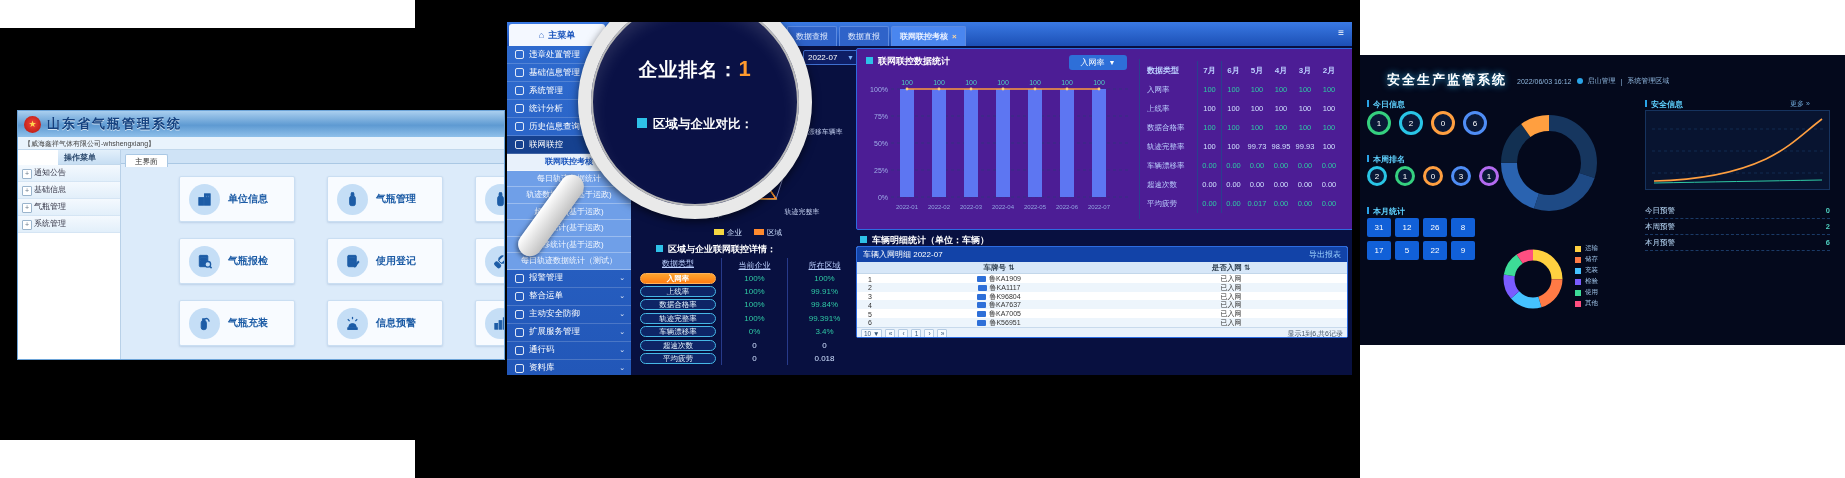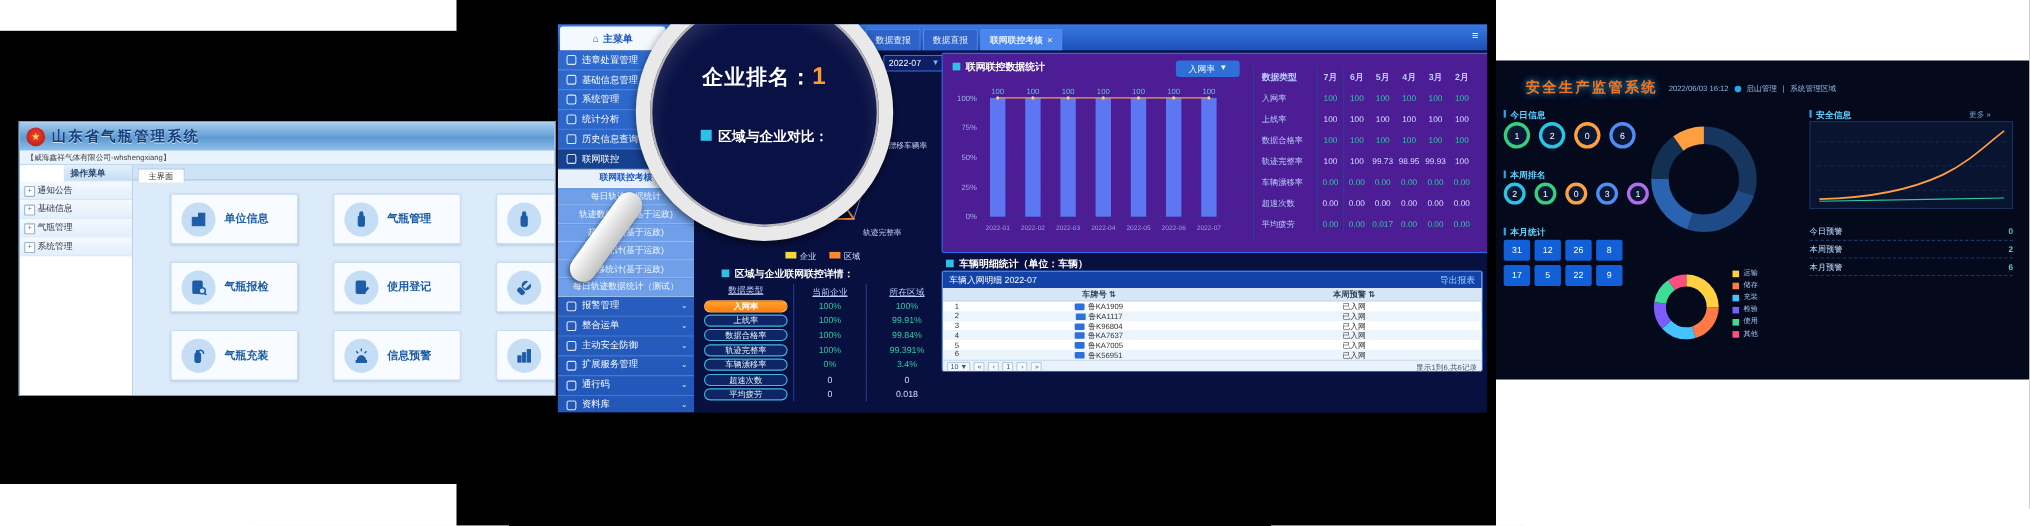--- a/index.html
+++ b/index.html
@@ -18,21 +18,21 @@
   .lapp-title{margin-left:6px;font-size:13px;font-weight:bold;color:#14407e;letter-spacing:2px;text-shadow:0 1px 0 rgba(255,255,255,.65);}
   .lapp-sub{height:13px;line-height:13px;background:#e9f3fc;border-bottom:1px solid #c2d8ec;font-size:7px;color:#444;padding-left:6px;}
   .lapp-body{display:flex;height:210px;}
   .lapp-menu{width:103px;border-right:1px solid #b9d1e8;background:#fff;flex:0 0 auto;}
   .menu-head{height:15px;line-height:15px;background:linear-gradient(180deg,#e3f0fb,#c7def3);font-size:8px;font-weight:bold;color:#2c4a6e;padding-left:6px;border-bottom:1px solid #c2d8ec;margin-left:40px;}
   .menu-item{height:17px;line-height:16px;font-size:8px;color:#334;background:linear-gradient(180deg,#f4f9fe,#e2effa);border-bottom:1px solid #d5e5f4;padding-left:16px;position:relative;cursor:pointer;}
   .menu-item::before{content:"+";position:absolute;left:4px;top:4px;width:8px;height:8px;line-height:7px;text-align:center;font-size:7px;color:#678;border:1px solid #9ab4cc;background:#fff;border-radius:1px;}
   .lapp-main{flex:1;background:#dcebfa;display:flex;flex-direction:column;}
   .ltabbar{height:14px;background:#cfe3f6;border-bottom:1px solid #aac8e4;padding-left:4px;}
   .ltab{display:inline-block;height:13px;line-height:13px;padding:0 9px;background:#ffffff;border:1px solid #aac8e4;border-bottom:none;border-radius:2px 2px 0 0;font-size:7.5px;color:#333;}
-  .cards{padding:12px 0 0 34px;display:grid;grid-template-columns:repeat(3,116px);grid-auto-rows:46px;column-gap:32px;row-gap:16px;}
+  .cards{padding:12px 0 0 34px;display:grid;grid-template-columns:repeat(3,116px);grid-auto-rows:46px;column-gap:32px;row-gap:16px;margin-left:24px;}
   .card{background:#f8fbff;border:1px solid #cadef2;border-radius:2px;display:flex;align-items:center;padding-left:9px;box-shadow:0 1px 2px rgba(120,150,190,.3);cursor:pointer;}
   .card-ic{width:31px;height:31px;border-radius:50%;background:#c5def6;display:flex;align-items:center;justify-content:center;flex:0 0 auto;}
   .card-ic svg{width:17px;height:17px;fill:#1d5ca6;stroke:#1d5ca6;}
   .card-label{font-size:10px;font-weight:bold;color:#1d5ca6;margin-left:8px;white-space:nowrap;}
 
   
   #dash{position:absolute;left:507px;top:22px;width:845px;height:353px;background:#0a1145;z-index:5;overflow:hidden;color:#dfe8ff;}
   .topbar{position:absolute;left:0;top:0;width:845px;height:24px;background:linear-gradient(180deg,#3a7ae4,#1c4fb5);}
   .home-btn{position:absolute;left:2px;top:2px;width:96px;height:22px;background:#f4f8ff;border-radius:3px 3px 0 0;color:#1b56bd;font-size:9px;font-weight:bold;display:flex;align-items:center;justify-content:center;gap:4px;cursor:pointer;}
   .veh-tab{position:absolute;left:101px;top:3px;width:76px;height:21px;background:#163f9e;border-radius:3px 3px 0 0;color:#fff;font-size:8.5px;display:flex;align-items:center;justify-content:center;gap:4px;cursor:pointer;}
@@ -101,21 +101,21 @@
 
   
   .mag-handle{position:absolute;left:32px;top:146px;width:24px;height:95px;background:linear-gradient(90deg,#ffffff,#c2c2c2);border-radius:12px;transform:rotate(36deg);box-shadow:0 2px 5px rgba(0,0,0,.5);z-index:29;}
   .mag-circle{position:absolute;left:71px;top:-37px;width:234px;height:234px;border-radius:50%;border:13px solid #e9e9e9;background:#0a1145;box-shadow:0 3px 8px rgba(0,0,0,.55),inset 0 0 0 2px #b9b9b9,inset 0 10px 18px rgba(255,255,255,.14);z-index:30;overflow:hidden;}
   .mag-rank{position:absolute;left:0;top:58px;width:100%;text-align:center;font-size:19px;font-weight:bold;color:#fff;letter-spacing:1px;}
   .mag-rank .num{color:#ff9a2e;font-size:22px;}
   .mag-compare{position:absolute;left:0;top:118px;width:100%;text-align:center;font-size:12.5px;font-weight:bold;color:#fff;}
   .mag-compare .bullet{display:inline-block;width:10px;height:10px;background:#2ec1e8;margin-right:6px;}
 
   
-  .r-title{position:absolute;left:212px;top:16px;font-size:13px;font-weight:bold;color:#f97316;letter-spacing:2px;text-shadow:0 0 7px #27a7e0;}
+  .r-title{position:absolute;left:212px;top:16px;font-size:13px;font-weight:bold;color:#ffffff;letter-spacing:2px;text-shadow:0 0 7px #27a7e0;}
   .r-meta{position:absolute;left:342px;top:21px;display:flex;align-items:center;gap:5px;font-size:7px;color:#8fb6dd;}
   .r-ava{width:6px;height:6px;border-radius:50%;background:#2aa4e8;display:inline-block;}
   .r-sec{position:absolute;font-size:8px;color:#5fd2ff;font-weight:bold;}
   .r-sec::before{content:"";display:inline-block;width:2px;height:7px;background:#2aa4e8;margin-right:4px;}
   .rings{position:absolute;display:flex;gap:8px;}
   .ring{border-radius:50%;display:flex;align-items:center;justify-content:center;color:#fff;background:#0a1836;}
   .tiles{position:absolute;display:grid;grid-template-columns:repeat(4,24px);grid-auto-rows:19px;gap:4px;}
   .tile{background:#1160d8;border-radius:2px;color:#fff;font-size:8px;display:flex;align-items:center;justify-content:center;cursor:pointer;}
   .r-chartbox{position:absolute;left:470px;top:55px;width:185px;height:80px;background:#081430;border:1px solid #16335e;}
   .r-more{position:absolute;left:615px;top:44px;font-size:7px;color:#6fa8d8;cursor:pointer;}
@@ -670,21 +670,21 @@
       <span class="bullet"></span><span>车辆明细统计（单位：车辆）</span>
     </div>
     <div class="vpanel">
       <div class="vp-bar">
         <span>车辆入网明细  2022-07</span>
         <span class="vp-export">导出报表</span>
       </div>
       <div class="vp-head" id="vp-head">
           <div></div>
           <div>车牌号 ⇅</div>
-          <div>本周预警 ⇅</div>
+          <div>是否入网 ⇅</div>
         </div>
       <div id="vp-rows">
           <div class="vp-row">
             <div>1</div>
             <div class="plate">
               <span class="plate-ic"></span>
               <span>鲁KA1909</span>
             </div>
             <div>已入网</div>
           </div>

